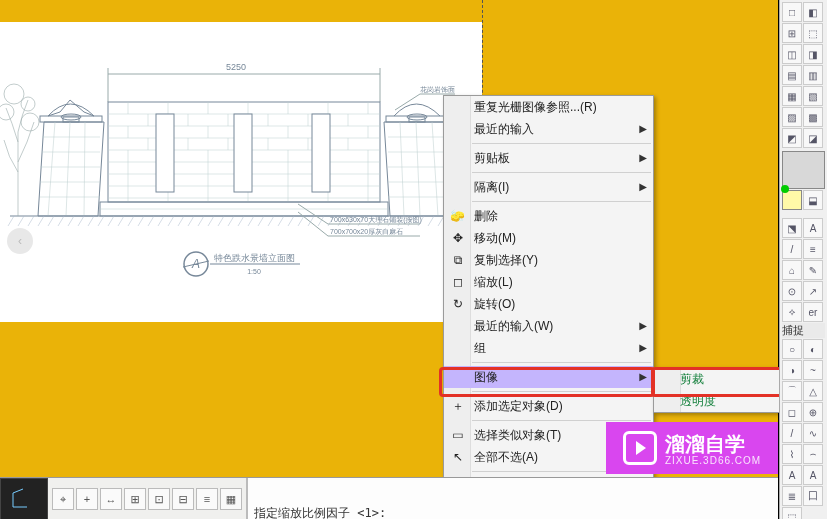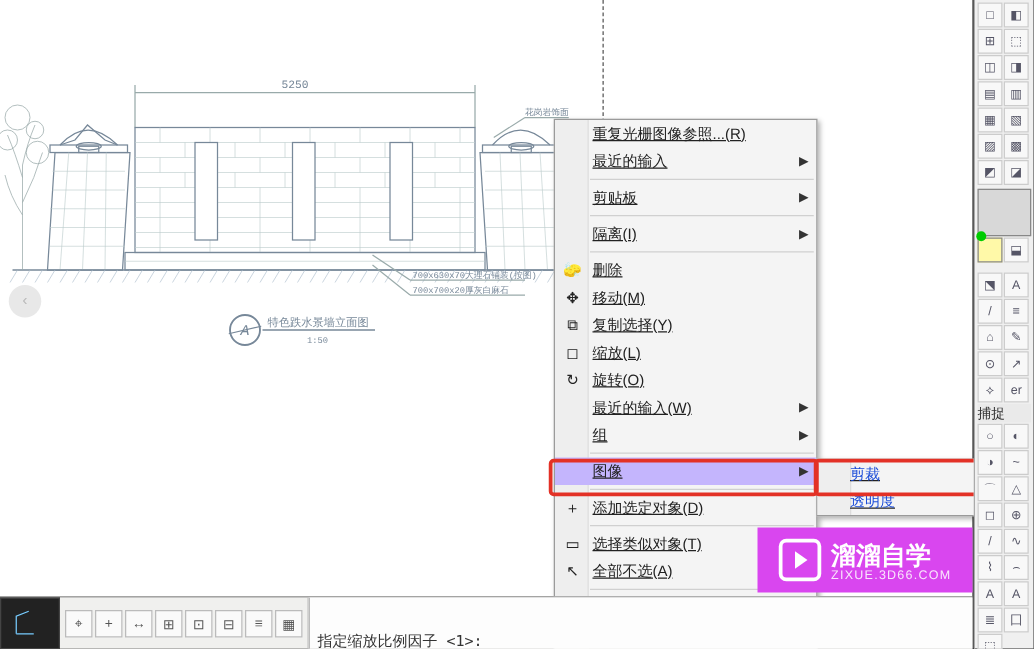--- a/index.html
+++ b/index.html
@@ -12,22 +12,21 @@
     background: #000;
     overflow: hidden;
     position: relative;
   }
   .canvas-area {
     position: absolute;
     left: 0;
     top: 0;
     width: 778px;
     height: 477px;
-    background: #ffffff;
-    font-family: Liberation Mono, monospace;
+    background: #eab308;
   }
   .drawing {
     position: absolute;
     left: 0;
     top: 22px;
     width: 482px;
     height: 300px;
     background: #fff;
   }
   .drawing svg { width: 100%; height: 100%; }
@@ -99,21 +98,20 @@
   }
 
   
   .ctx-menu {
     position: absolute;
     background: #f4f4f4;
     border: 1px solid #9a9a9a;
     box-shadow: 2px 2px 4px rgba(0,0,0,.3);
     font-size: 12px;
     color: #222;
-    text-decoration: underline;
   }
   .ctx-main {
     left: 443px;
     top: 95px;
     width: 209px;
   }
   .ctx-row {
     display: flex;
     align-items: center;
     height: 22px;
@@ -226,21 +224,21 @@
     font-size:12px;
     color:#333;
     background:#fdfdfd;
     border-left:1px solid #bbb;
     justify-content:center;
     overflow:hidden;
   }
   .cmdline div{white-space:nowrap;margin-top:28px;}
 
   
-  .ctx-sub .dim { color:#1d4ed8; }
+  .ctx-sub .dim { color:#15803d; }
 
 </style>
 </head>
 <body>
 
 <div class="canvas-area">
   <div class="drawing">
     <svg viewBox="0 0 482 300">
 
       <line x1="108" y1="52" x2="380" y2="52" stroke="#9aa" stroke-width="1"></line>

